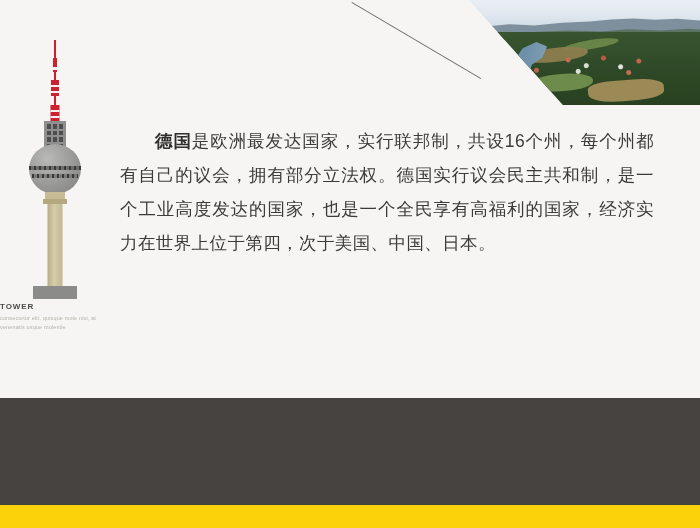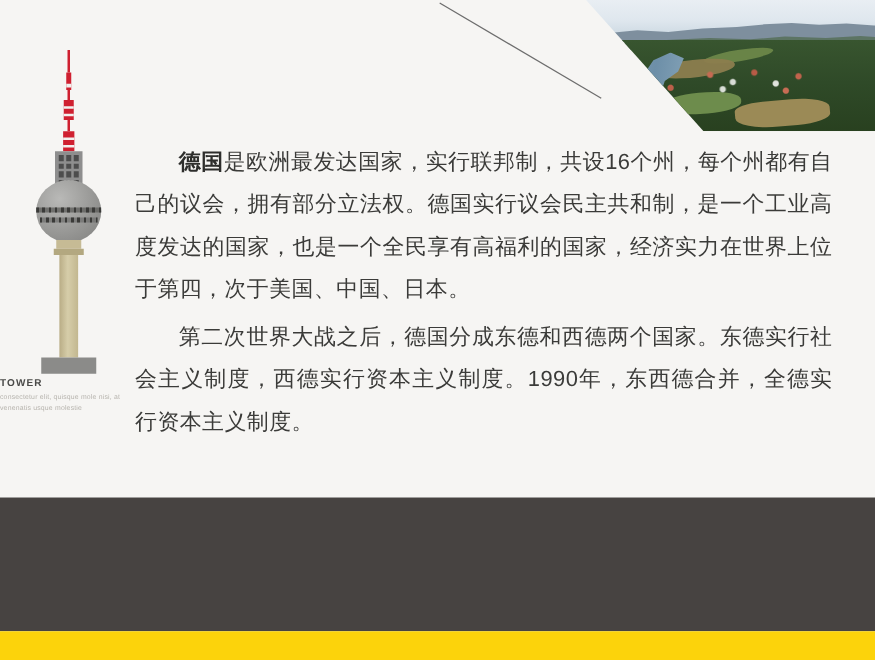--- a/index.html
+++ b/index.html
@@ -124,21 +124,21 @@
   .tower-caption .sub{
     font-size:5.5px;line-height:1.62;color:#b6b3ad;letter-spacing:.15px;
   }
 
   
   .body-copy{
     position:absolute;left:104px;top:108px;width:566px;
     font-size:17.5px;line-height:34px;color:#3b3b39;
     letter-spacing:.4px;text-align:justify;
   }
-  .body-copy p{margin:4px;text-indent:2em;}
+  .body-copy p{margin:16px;text-indent:2em;}
   .body-copy b{font-weight:700;color:#2e2e2c;}
 
   
   .bar-dark{position:absolute;left:0;top:398px;width:700px;height:107px;background:#474341;}
   .bar-yellow{position:absolute;left:0;top:505px;width:700px;height:23px;background:#fcd30b;}
 </style>
 </head>
 <body>
 
 <div class="stage">
@@ -202,19 +202,18 @@
 
   <div class="tower-caption">
     <div class="ttl">TOWER</div>
     <div class="sub">consectetur elit, quisque mole nisi, at venenatis usque molestie</div>
   </div>
 
   <div class="body-copy">
     <p>
       <b>德国</b><span>是欧洲最发达国家，实行联邦制，共设16个州，每个州都有自己的议会，拥有部分立法权。德国实行议会民主共和制，是一个工业高度发达的国家，也是一个全民享有高福利的国家，经济实力在世界上位于第四，次于美国、中国、日本。</span>
     </p>
-    <p>第二次世界大战之后，德国分成东德和西德两个国家。东德实行社会主义制度，西德实行资本主义制度。1990年，东西德合并，全德实行资本主义制度。</p>
   </div>
 
   <div class="bar-dark"></div>
   <div class="bar-yellow"></div>
 
 </div>
 
 </body></html>

